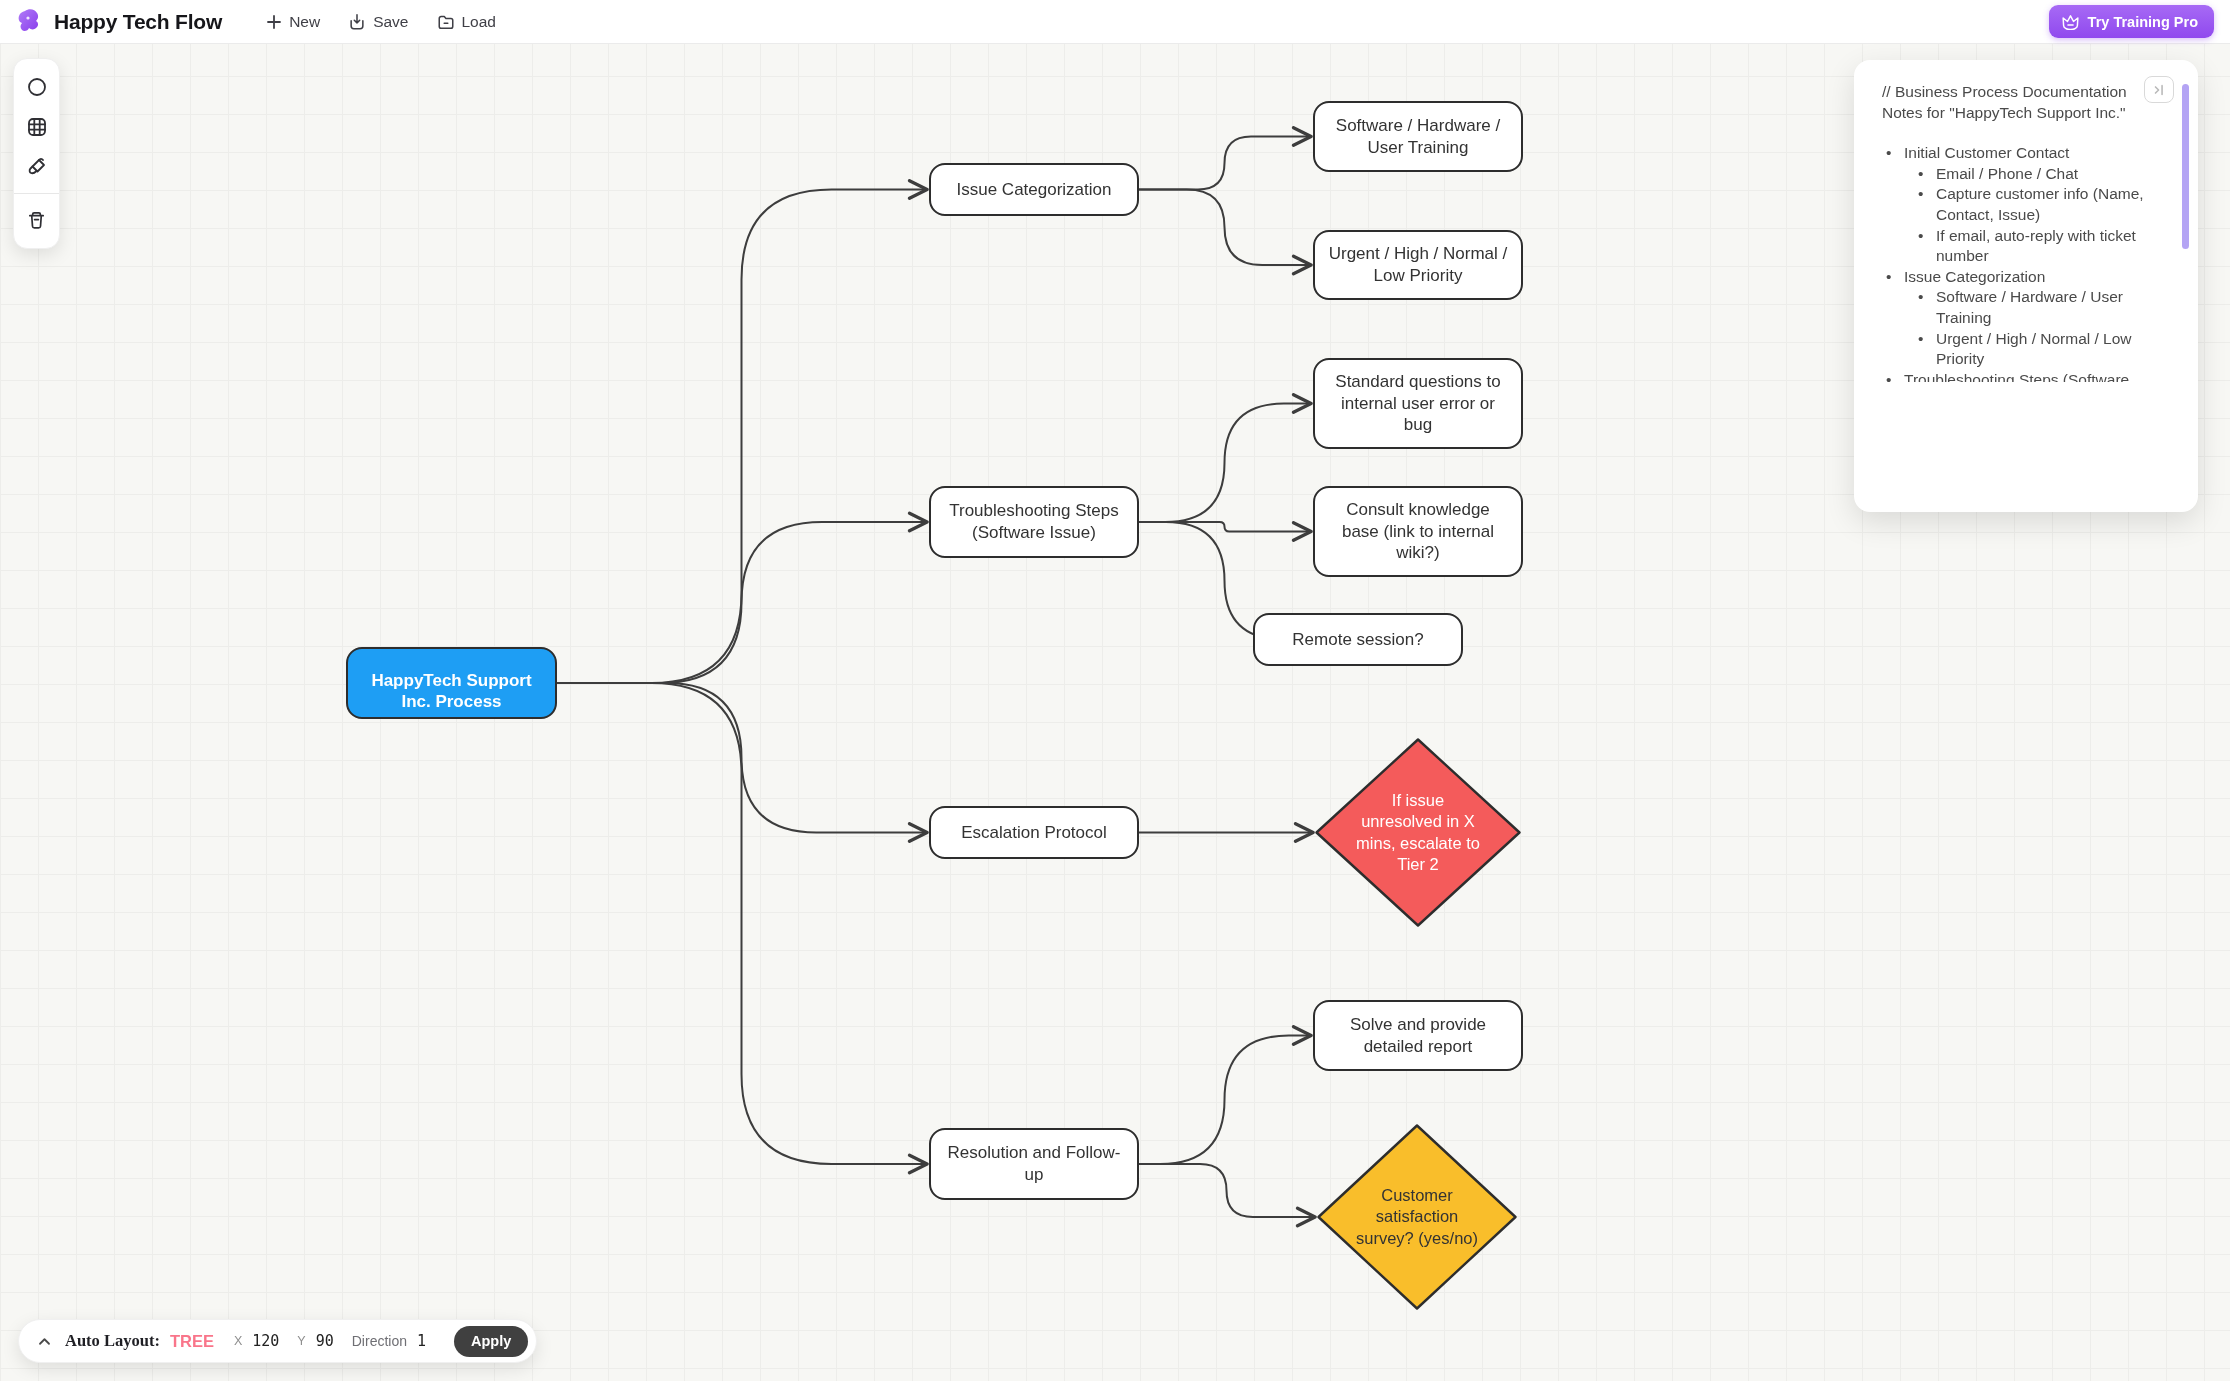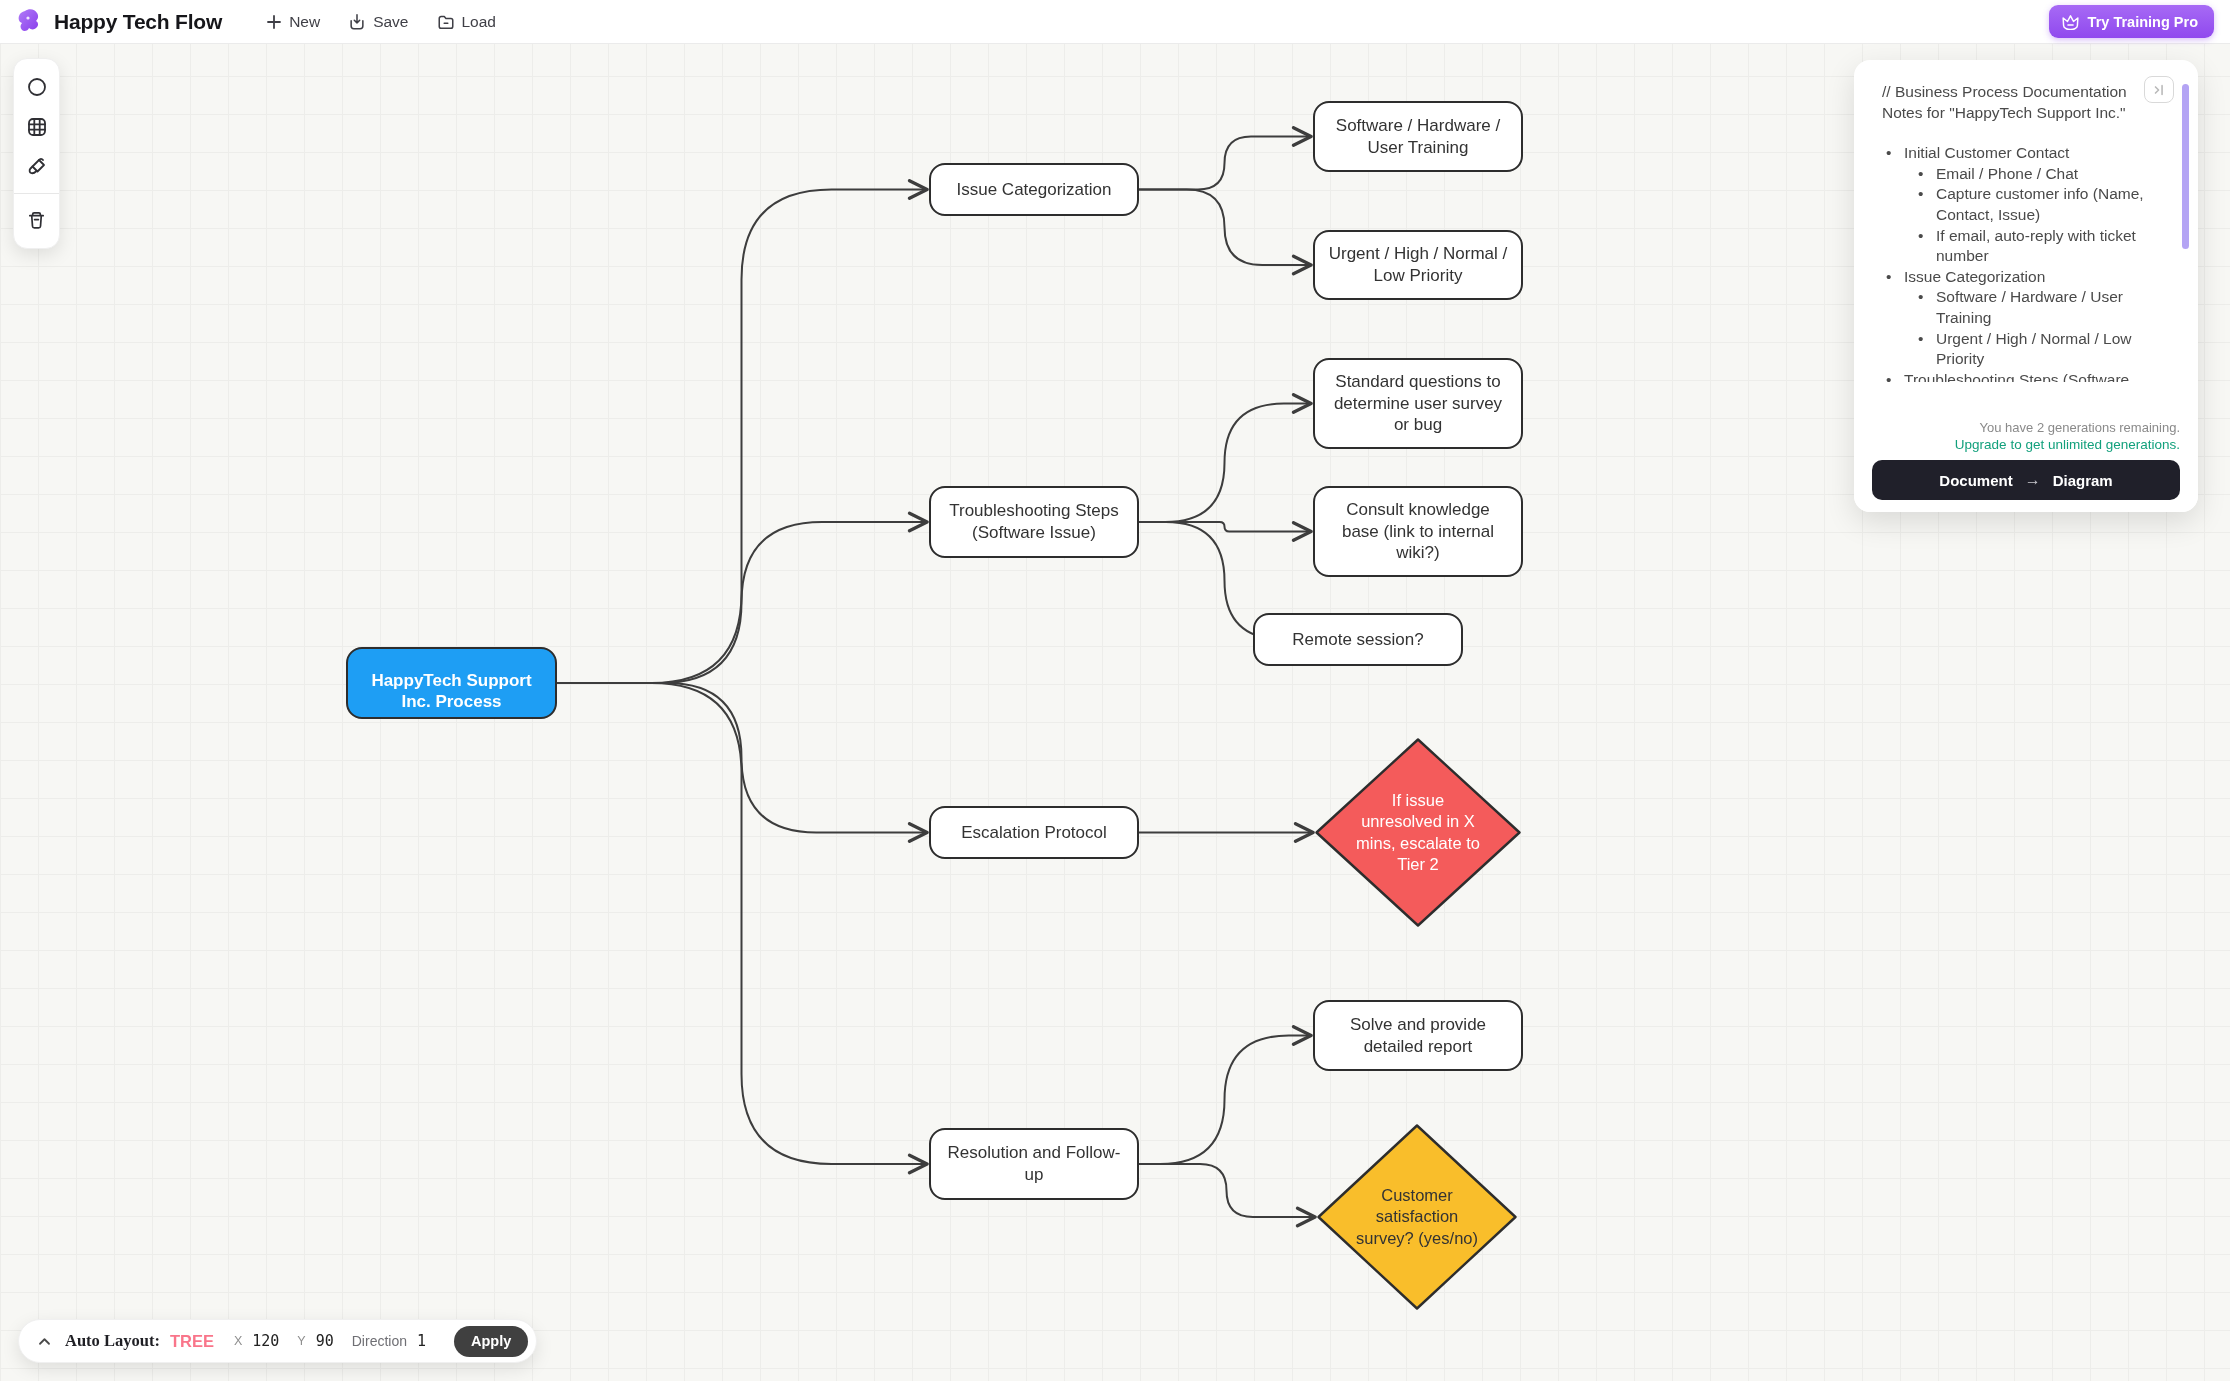--- a/index.html
+++ b/index.html
@@ -119,21 +119,21 @@
       <div class="node" style="left: 1313px; top: 101px; width: 210px; height: 71px;">
         <span>Software / Hardware / User Training</span>
       </div>
       <div class="node" style="left: 1313px; top: 230px; width: 210px; height: 70px;">
         <span>Urgent / High / Normal / Low Priority</span>
       </div>
       <div class="node" style="left: 929px; top: 486px; width: 210px; height: 72px;">
         <span>Troubleshooting Steps (Software Issue)</span>
       </div>
       <div class="node" style="left: 1313px; top: 358px; width: 210px; height: 91px;">
-        <span>Standard questions to determine user survey or bug</span>
+        <span>Standard questions to internal user error or bug</span>
       </div>
       <div class="node" style="left: 1313px; top: 486px; width: 210px; height: 91px;">
         <span>Consult knowledge base (link to internal wiki?)</span>
       </div>
       <div class="node" style="left: 1253px; top: 613px; width: 210px; height: 53px;">
         <span>Remote session?</span>
       </div>
       <div class="node" style="left: 929px; top: 806px; width: 210px; height: 53px;">
         <span>Escalation Protocol</span>
       </div>
@@ -244,29 +244,20 @@
         <li class="lvl2">Email / Phone / Chat</li>
         <li class="lvl2">Capture customer info (Name, Contact, Issue)</li>
         <li class="lvl2">If email, auto-reply with ticket number</li>
         <li class="lvl1">Issue Categorization</li>
         <li class="lvl2">Software / Hardware / User Training</li>
         <li class="lvl2">Urgent / High / Normal / Low Priority</li>
         <li class="lvl1">Troubleshooting Steps (Software Issue)</li>
       </ul>
   </div>
   <div class="scroll-thumb"></div>
-  <div class="notes-footer">
-    <div class="gen-remaining">You have 2 generations remaining.</div>
-    <a href="#" class="upgrade-link">Upgrade to get unlimited generations.</a>
-    <button class="convert-btn">
-      <span>Document</span>
-      <span class="arr">→</span>
-      <span>Diagram</span>
-    </button>
-  </div>
 </aside>
 
 <div class="layoutbar">
   <button class="caret-btn">
     <svg width="13" height="9" viewBox="0 0 14 10">
         <path d="M2 7.5 L7 2.5 L12 7.5"></path>
       </svg>
   </button>
   <span class="al-label">Auto Layout:</span>
   <span class="al-mode">TREE</span>

